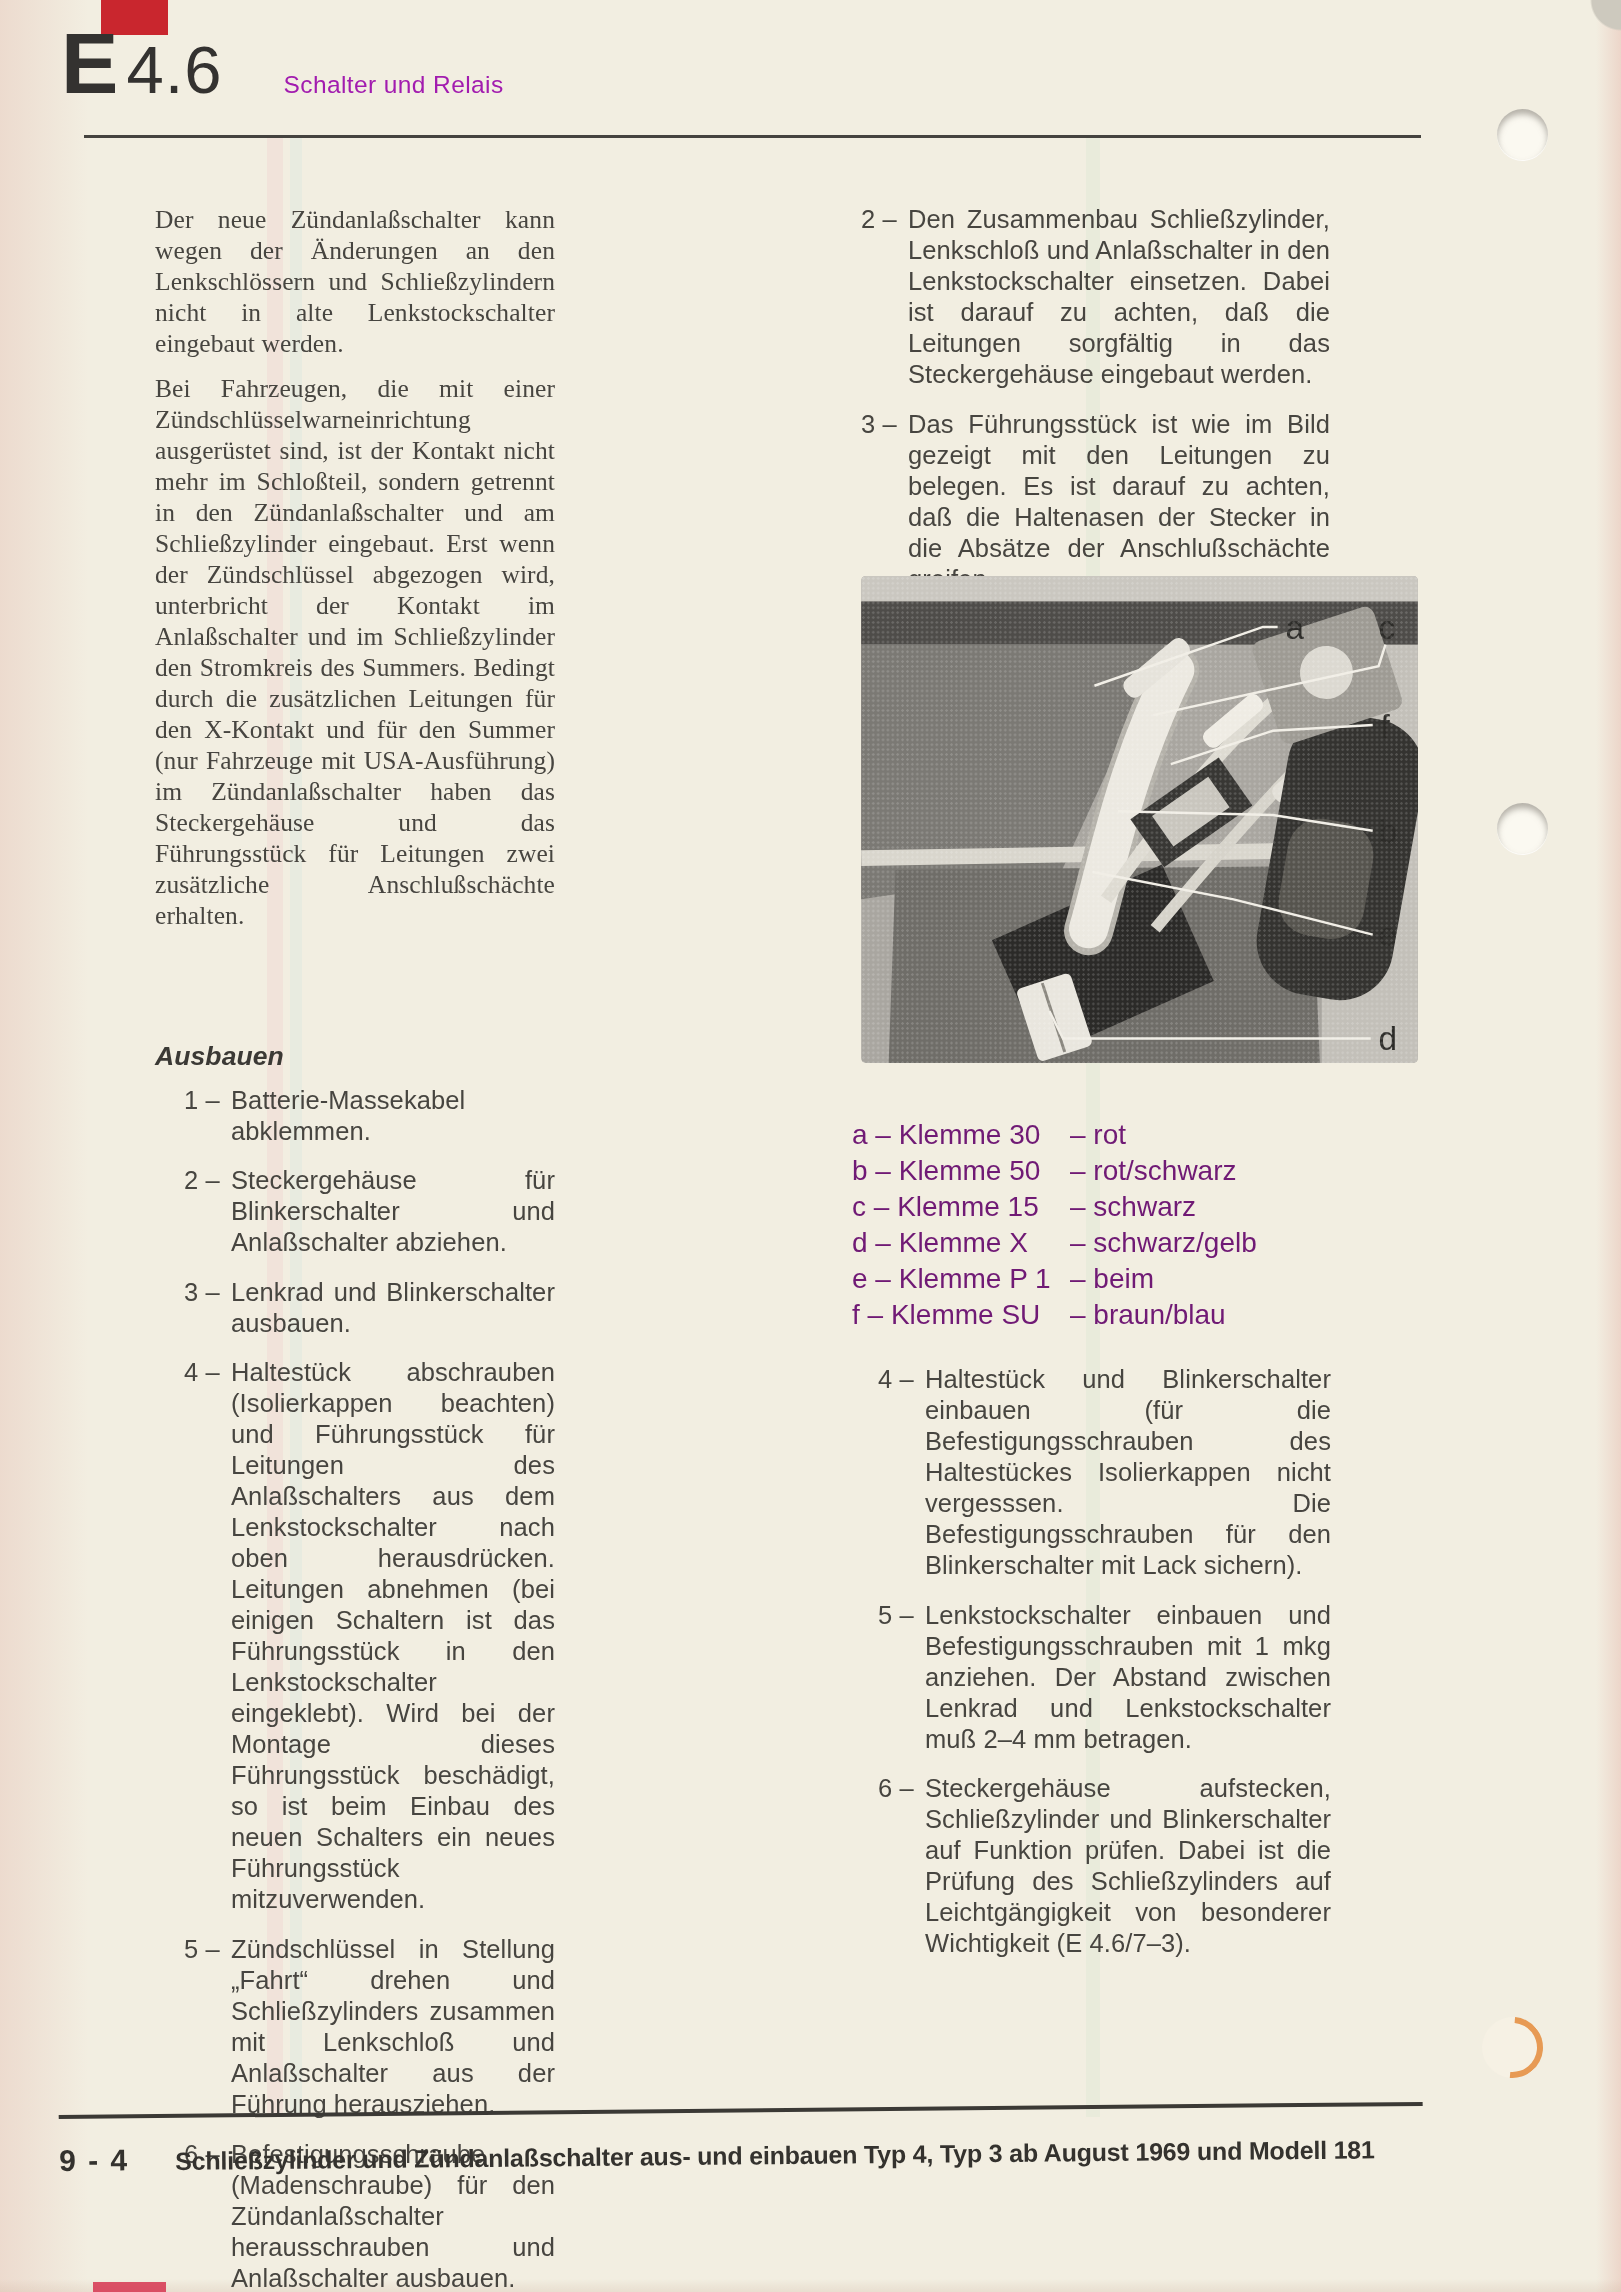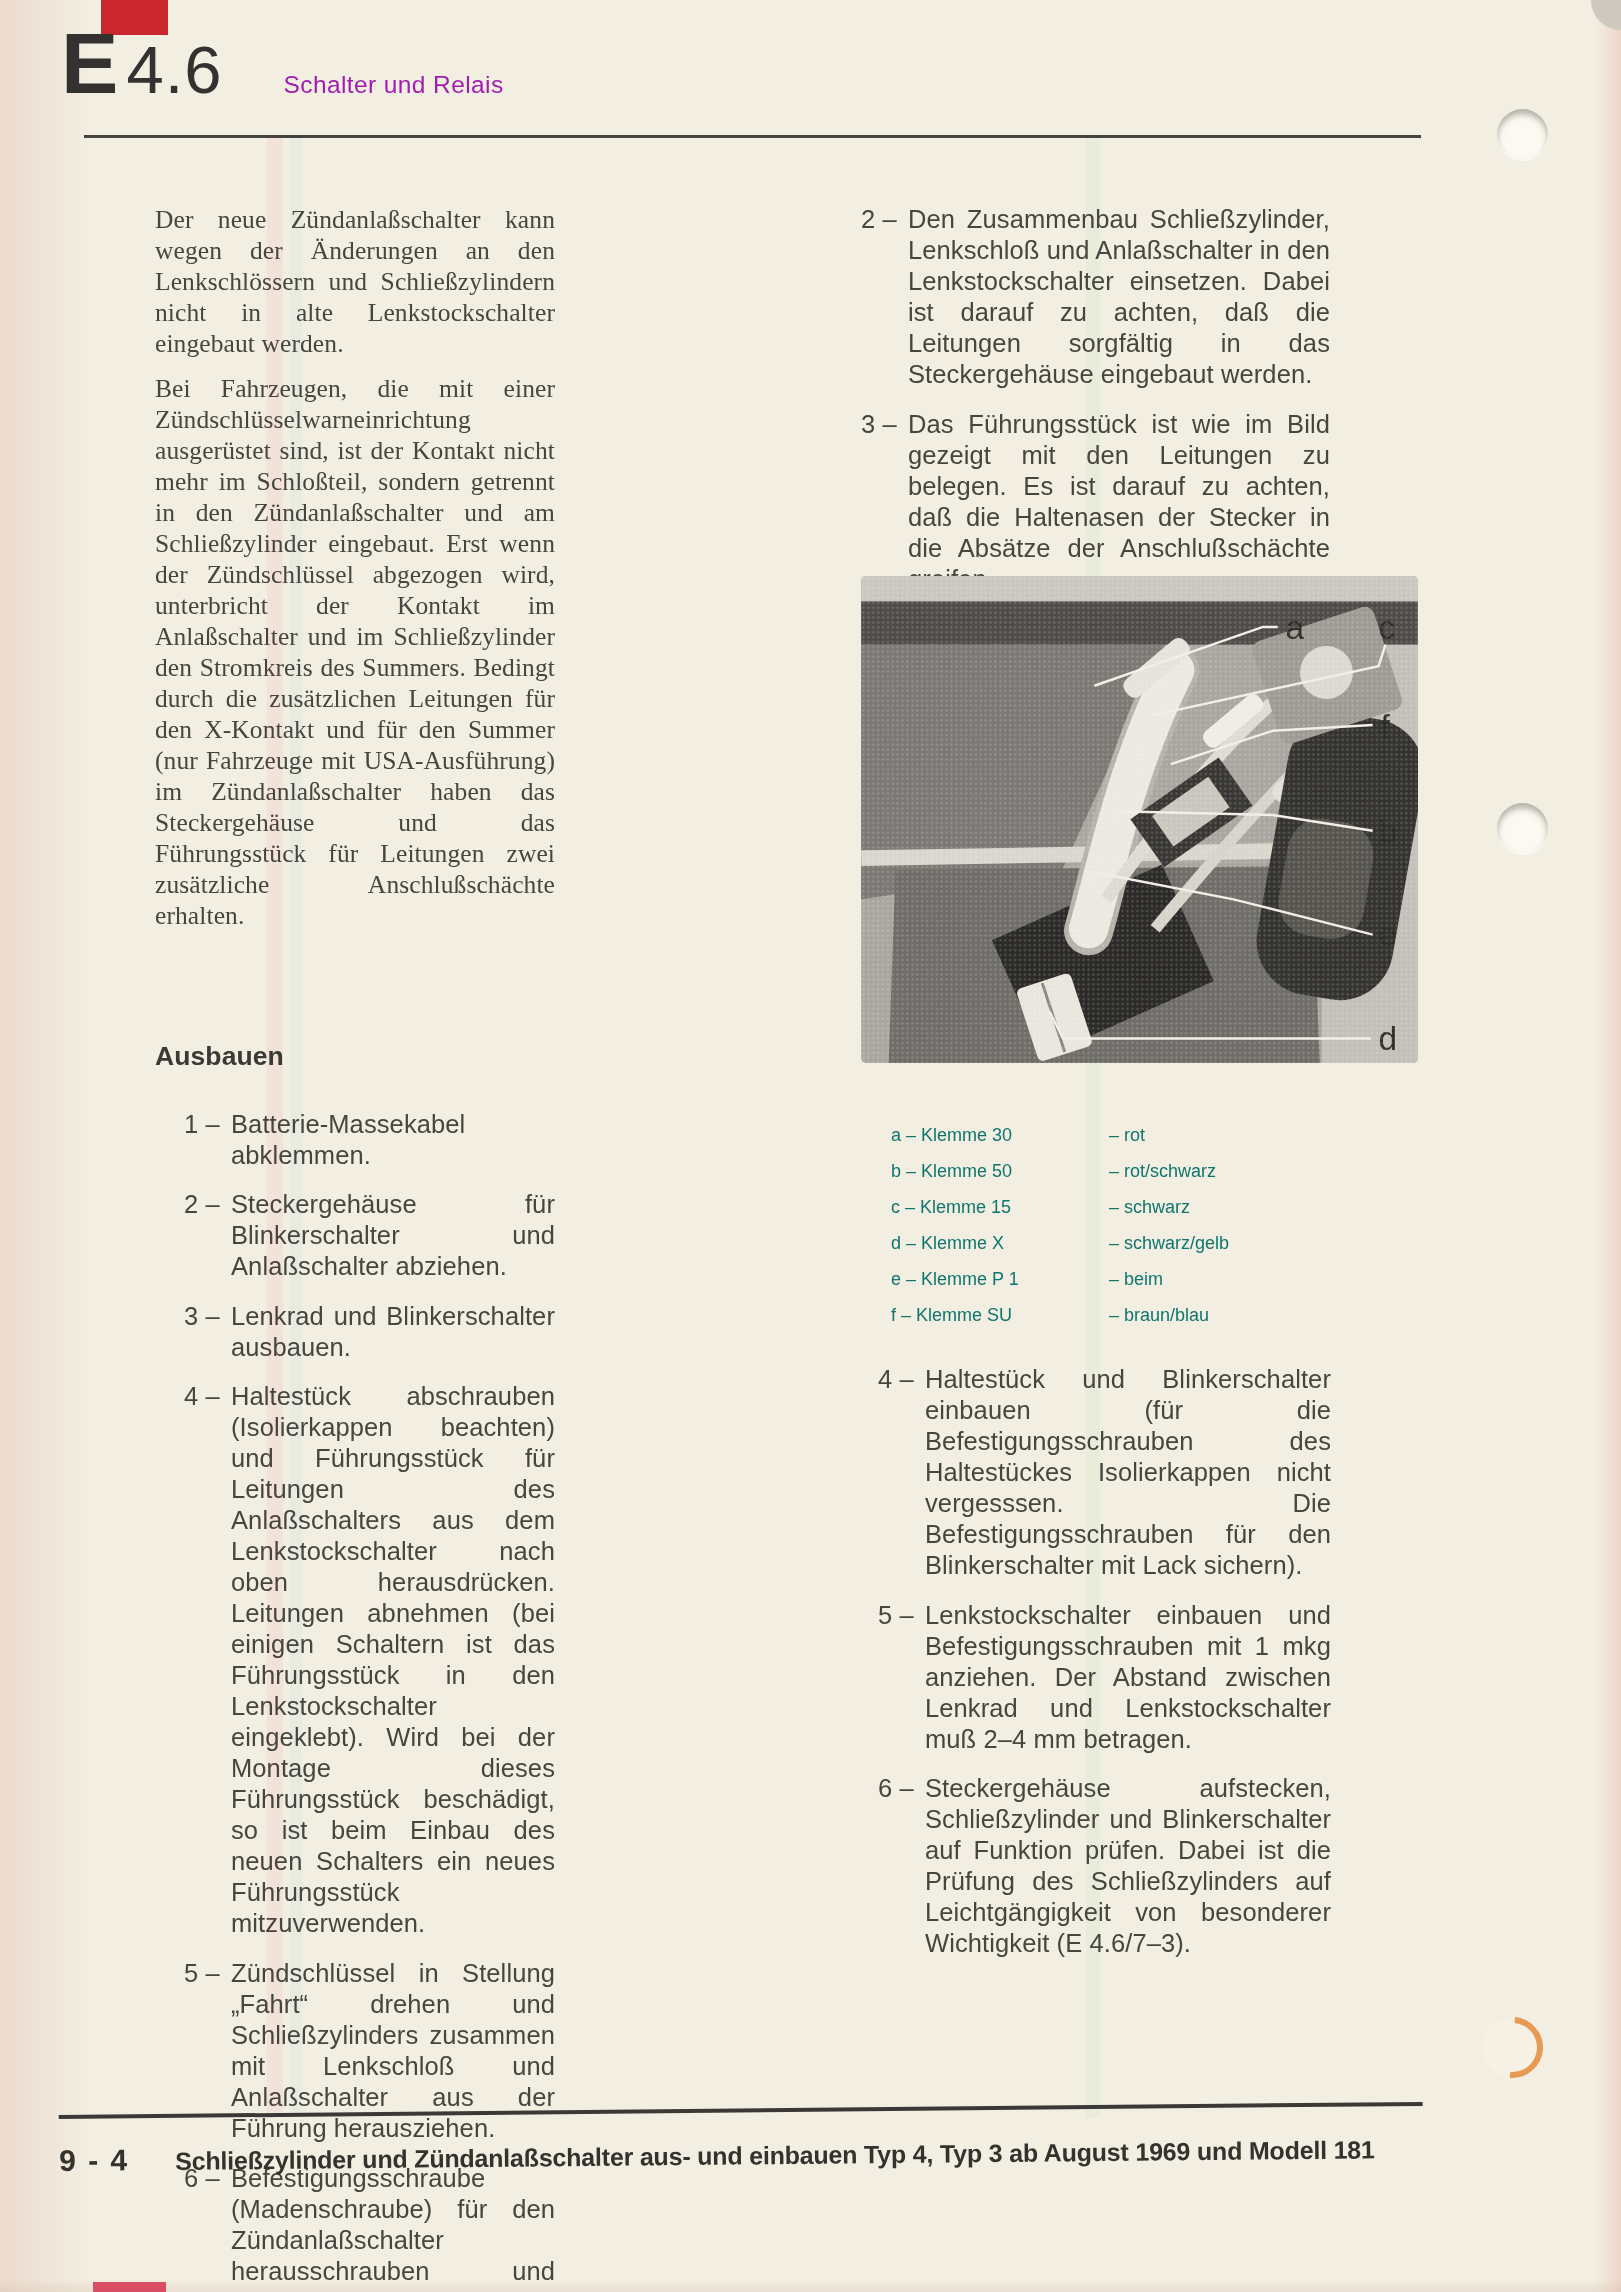--- a/index.html
+++ b/index.html
@@ -41,31 +41,31 @@
   .hdr .sub{font-size:24.5px;font-weight:400;color:#a21caf;margin-left:61px;letter-spacing:0.4px;}
   .hdr-rule{position:absolute;left:84px;top:135px;width:1337px;height:2.9px;background:#45433f;}
 
   
   .col{position:absolute;font-size:25.5px;line-height:31px;letter-spacing:0.1px;}
   .col p{margin:0 0 13.7px 0;text-align:justify;overflow-wrap:break-word;font-family:Liberation Serif, serif;}
   .h{font-weight:700;font-size:26.5px;color:#3b3935;}
   .step{display:flex;margin:0 0 18.6px 0;}
   .step .n{width:47px;flex:none;}
   .step .t{flex:1;text-align:justify;overflow-wrap:break-word;}
-  .gap-lg{margin-top:110px;margin-bottom:37px;}
+  .gap-lg{margin-top:110px;margin-bottom:13px;font-style:italic;}
 
   
   .figure{position:absolute;left:861px;top:576px;width:557px;height:487px;border-radius:4.9px;overflow:hidden;}
   .figure svg{display:block;}
   .halftone{position:absolute;left:0;top:0;width:100%;height:100%;
     background-image:radial-gradient(rgba(255,255,255,0.16) 1px,transparent 1.5px);
     background-size:4.9px 4.9px;pointer-events:none;}
 
   
-  .legend{position:absolute;left:891px;top:1117px;font-size:18px;line-height:36px;color:#0f766e;}
+  .legend{position:absolute;left:852px;top:1117px;font-size:28px;line-height:36px;color:#701a75;}
   .legend .row{display:flex;}
   .legend .lgl{width:218px;flex:none;}
 
   
   .footer{position:absolute;left:59px;top:2115px;width:1372px;transform:rotate(-0.55deg);transform-origin:left center;color:#34322e;}
   .footer .f-rule{width:1364px;height:3.9px;background:#3b3935;}
   .footer .f-row{display:flex;align-items:baseline;margin-top:25.5px;}
   .footer .f-num{font-size:30px;font-weight:700;width:116px;flex:none;letter-spacing:2px;}
   .footer .f-cap{font-size:25px;font-weight:700;letter-spacing:-0.2px;}
 </style>

